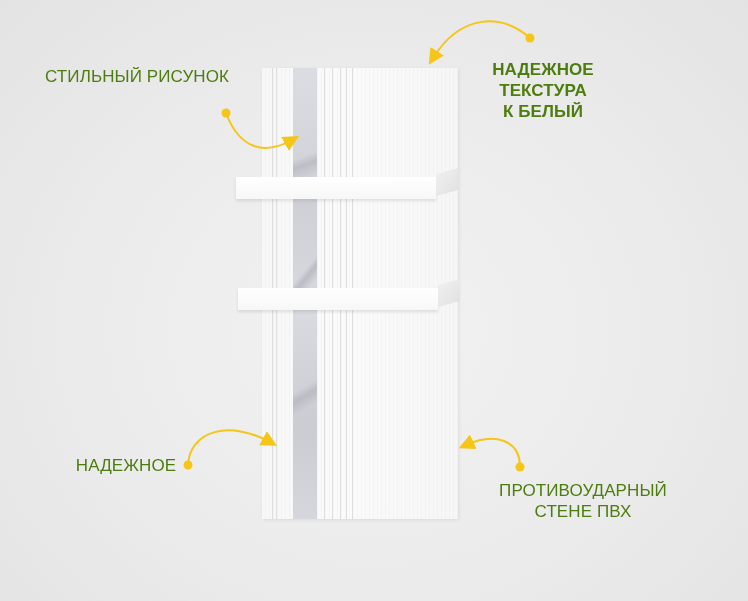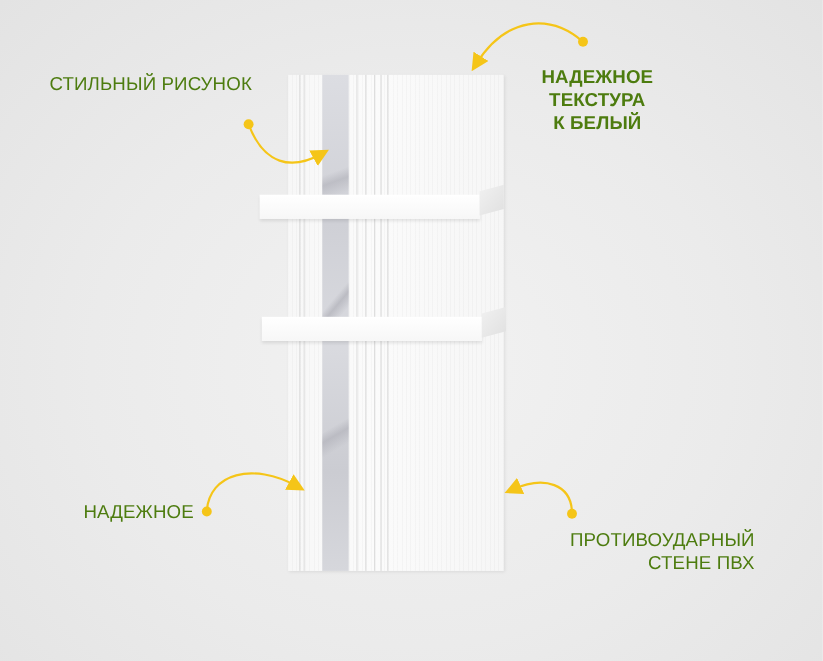--- a/index.html
+++ b/index.html
@@ -94,16 +94,16 @@
 <div class="label" style="left:480px; top:59px; width:126px;font-weight:bold;">
   <span>НАДЕЖНОЕ</span>
   <span>ТЕКСТУРА</span>
   <span>К БЕЛЫЙ</span>
 </div>
 
 <div class="label" style="left:56px; top:455px; width:140px;">
   <span>НАДЕЖНОЕ</span>
 </div>
 
-<div class="label" style="left:480px; top:480px; width:206px;text-align:right;">
+<div class="label" style="left:480px; top:480px; width:206px;">
   <span>ПРОТИВОУДАРНЫЙ</span>
   <span>СТЕНЕ ПВХ</span>
 </div>
 
 </body></html>

